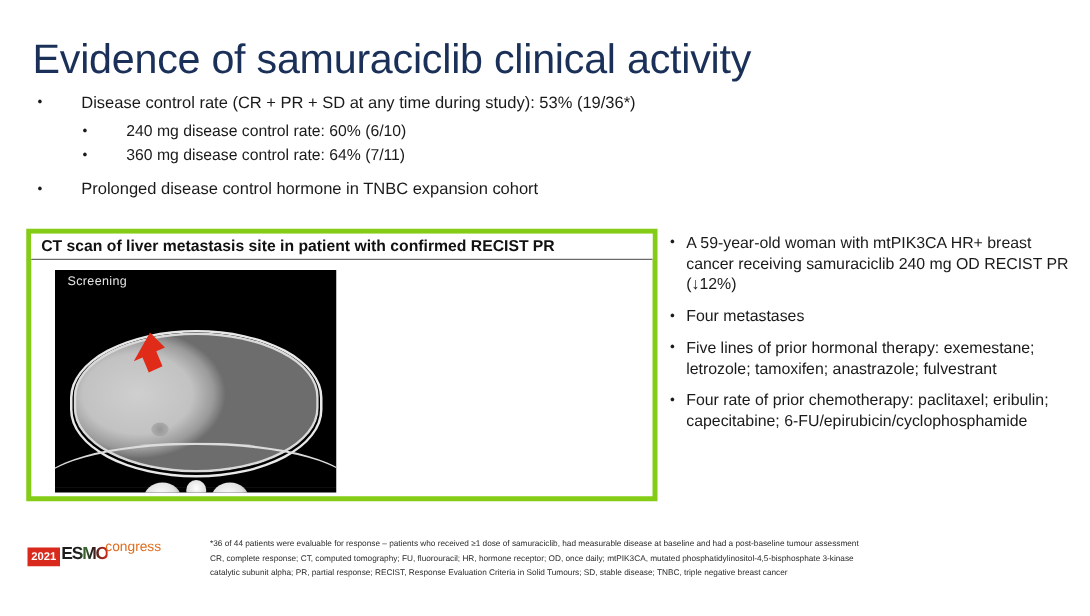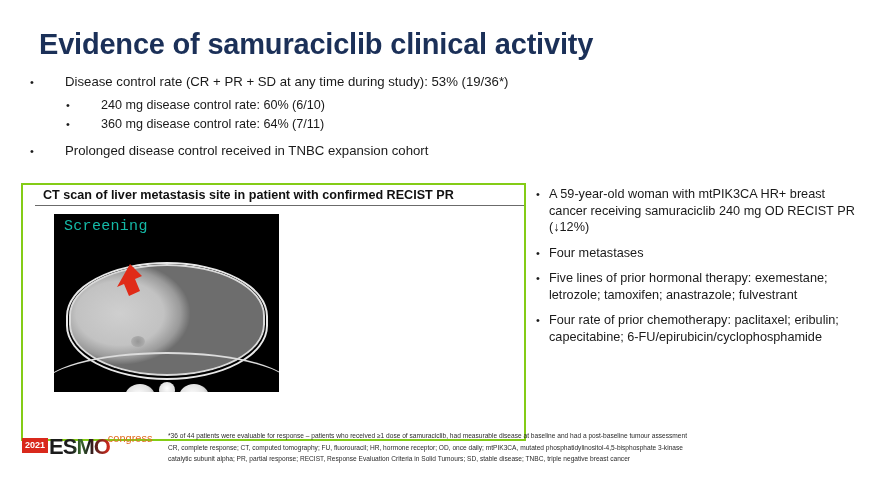--- a/index.html
+++ b/index.html
@@ -12,24 +12,24 @@
     height: 493px;
     position: relative;
     overflow: hidden;
     font-family: "Liberation Sans", sans-serif;
     color: #1a1a1a;
   }
 
   
   .slide-title {
     position: absolute;
-    left: 39px;
+    left: 26px;
     top: 28px;
-    font-size: 29px;
-    font-weight: bold;
+    font-size: 33px;
+    font-weight: normal;
     color: #1b3058;
     letter-spacing: -0.2px;
     white-space: nowrap;
   }
 
   
   .top-bullets {
     position: absolute;
     left: 30px;
     top: 74px;
@@ -53,25 +53,24 @@
     color: #1a1a1a;
   }
   .bullet-text { flex: 1 1 auto; margin-left: 21px; }
 
   
   .ct-panel {
     position: absolute;
     left: 21px;
     top: 183px;
     width: 505px;
-    height: 258px;
-    border: 2px solid #84cc16;
+    height: 218px;
+    border: 4px solid #84cc16;
     background: #ffffff;
     box-sizing: border-box;
-    padding-left: 12px;
   }
   .ct-panel-header {
     height: 21px;
     border-bottom: 1px solid #6b6b6b;
     display: flex;
     align-items: center;
     padding-left: 8px;
     font-size: 12.6px;
     font-weight: bold;
     color: #111111;
@@ -88,24 +87,24 @@
     position: relative;
     width: 225px;
     height: 178px;
     background: #000000;
     overflow: hidden;
   }
   .ct-label {
     position: absolute;
     left: 10px;
     top: 4px;
-    color: #14b8a6;
-    font-size: 15px;
+    color: #e5e5e5;
+    font-size: 10px;
     z-index: 6;
-    font-family: Liberation Mono, monospace;
+    font-family: Liberation Sans, sans-serif;
     letter-spacing: 0.3px;
   }
   
   .ct-body {
     position: absolute;
     left: 50%;
     top: 50px;
     transform: translateX(-50%);
     width: 196px;
     height: 112px;
@@ -227,21 +226,21 @@
     background: #d9291c;
     color: #ffffff;
     font-size: 9px;
     font-weight: bold;
     padding: 2px 3px 3px 3px;
     line-height: 10px;
     margin-top: 6px;
     font-family: "Liberation Sans", sans-serif;
   }
   .esmo-word {
-    font-size: 22px;
+    font-size: 14px;
     font-weight: bold;
     letter-spacing: -1px;
     margin-top: 2px;
     margin-left: 1px;
     background: linear-gradient(90deg,#1c1c1c 0%, #1c1c1c 38%, #3c6d2f 52%, #1c1c1c 66%, #d9291c 100%);
     -webkit-background-clip: text;
     background-clip: text;
     color: transparent;
     font-family: "Liberation Sans", sans-serif;
   }
@@ -280,21 +279,21 @@
     <span class="bullet-text">240 mg disease control rate: 60% (6/10)</span>
   </div>
 
   <div class="bullet-row level2">
     <span class="bullet-dot">•</span>
     <span class="bullet-text">360 mg disease control rate: 64% (7/11)</span>
   </div>
 
   <div class="bullet-row level1" style="margin-top:11px;">
     <span class="bullet-dot">•</span>
-    <span class="bullet-text">Prolonged disease control received in TNBC expansion cohort</span>
+    <span class="bullet-text">Prolonged disease control hormone in TNBC expansion cohort</span>
   </div>
 
 </div>
 
 <div class="ct-panel">
 
   <div class="ct-panel-header">CT scan of liver metastasis site in patient with confirmed RECIST PR</div>
 
   <div class="ct-images">
 

